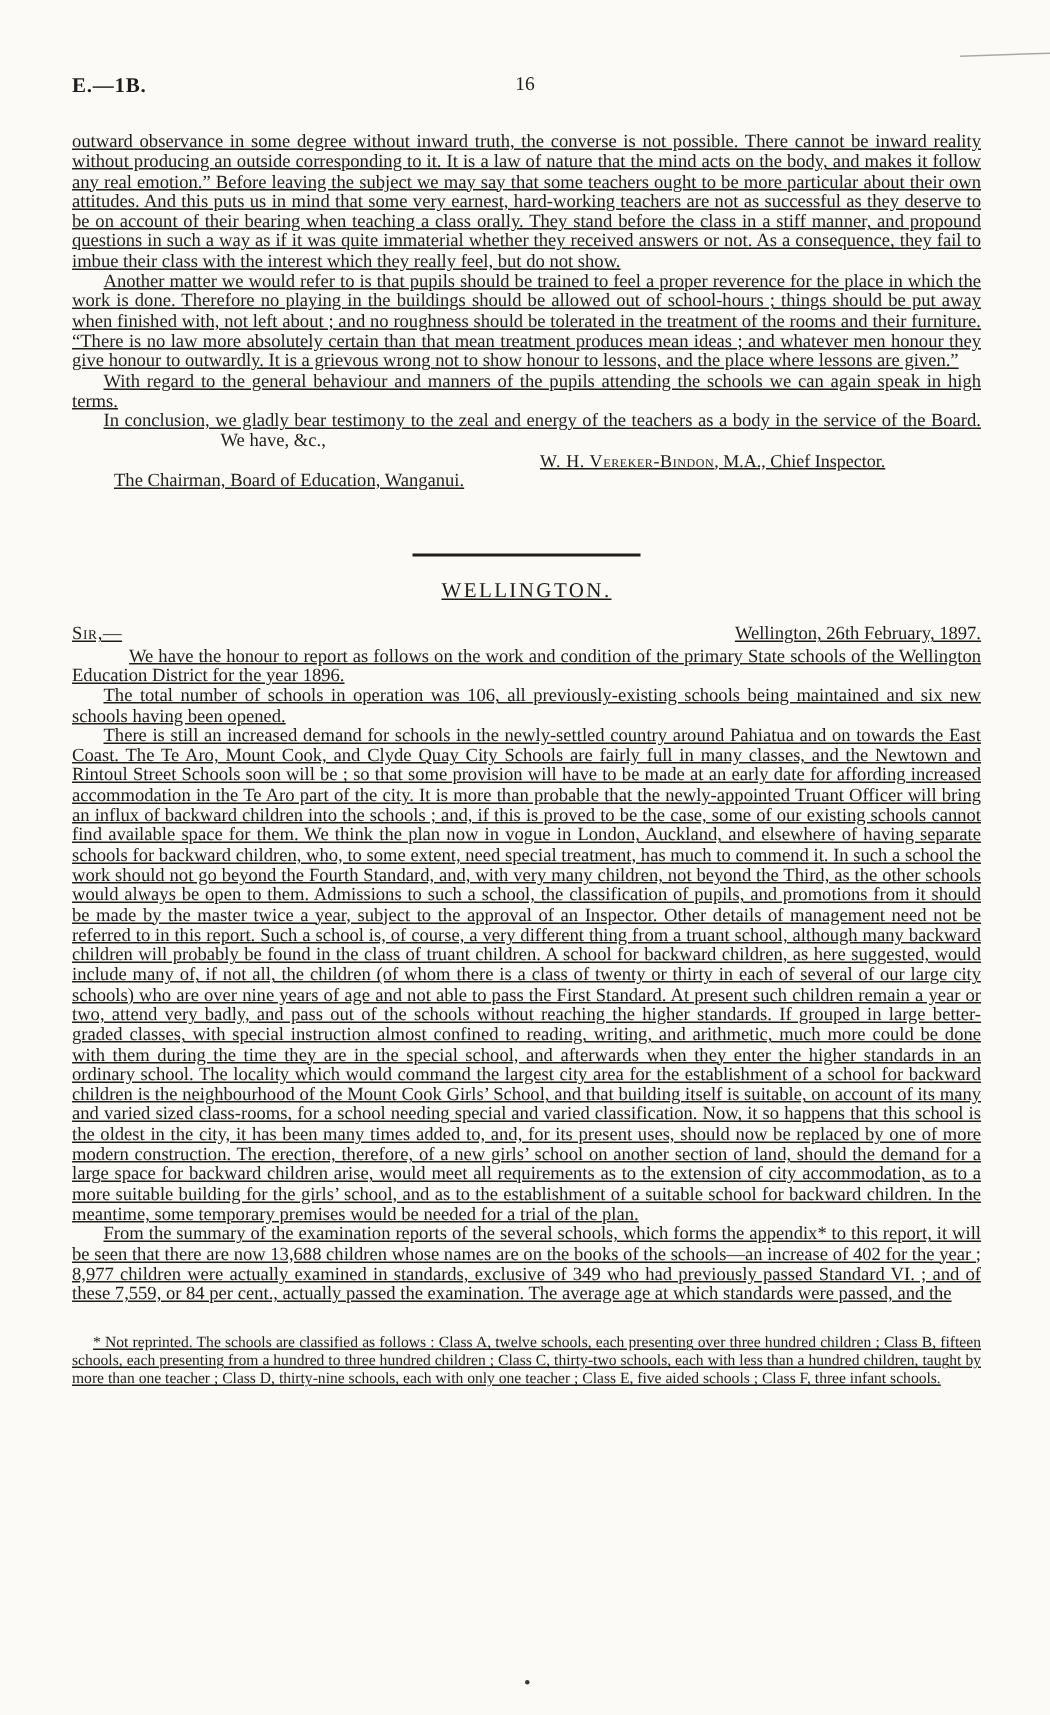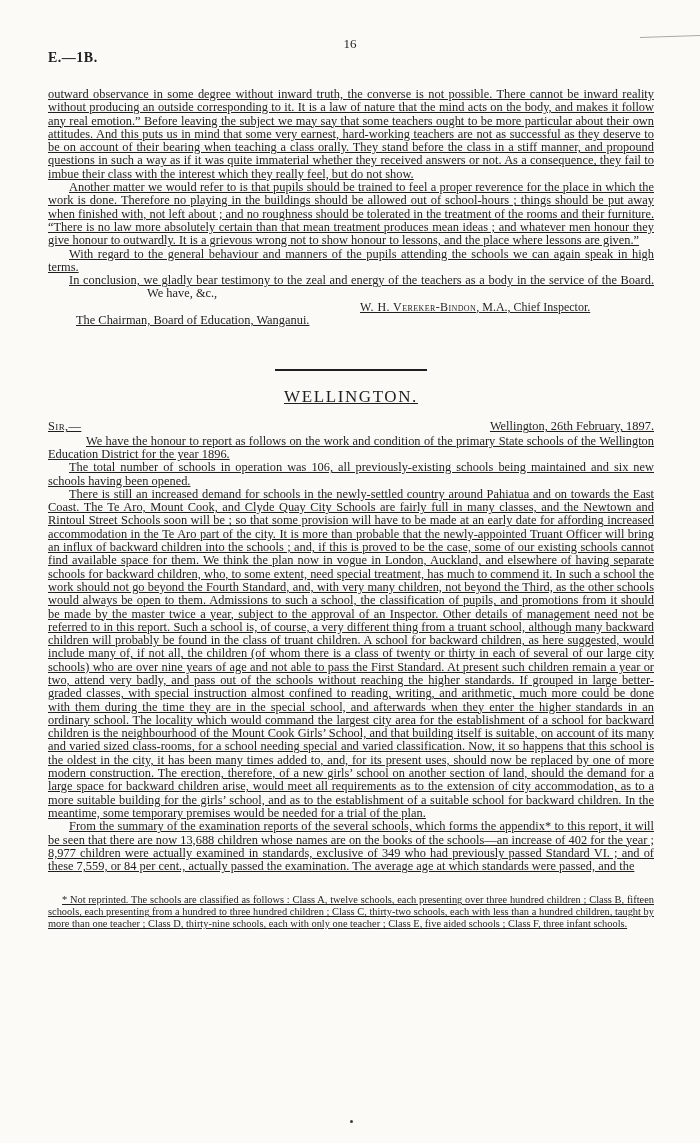--- a/index.html
+++ b/index.html
@@ -16,21 +16,21 @@
     padding: 88px 46px 0 48px;
     position: relative;
     text-decoration: underline;
   }
   .page-header { position: absolute; top: 0; left: 0; right: 0; height: 70px; }
   .doc-ref {
     position: absolute; top: 50px; left: 48px;
     font-weight: bold; font-size: 14px; letter-spacing: 0.5px;
   }
   .page-num {
-    position: absolute; top: 36px; left: 0; right: 0;
+    position: absolute; top: 48px; left: 0; right: 0;
     text-align: center; font-size: 13px;
   }
   .artifact-line {
     position: absolute; top: 36px; right: 0; width: 60px; height: 1px;
     background: #a9a9a4; transform: rotate(-2deg);
   }
   .body-para {
     font-size: 12.4px; line-height: 13.3px;
     text-align: justify;
   }
@@ -39,21 +39,21 @@
   .smallcaps { font-variant: small-caps; letter-spacing: 0.4px; }
   .we-have { display: inline-block; margin-left: 78px; }
   .signature-block { margin-left: 312px; }
   .signature { font-size: 12px; line-height: 13.3px; text-align: left; }
   .addressee { font-size: 12.4px; line-height: 13.3px; text-indent: 28px; }
   .section-divider {
     width: 152px; height: 2px; background: #1e1e1e;
     margin: 42px auto 16px auto;
   }
   .section-heading {
-    text-align: center; font-size: 17px; font-weight: normal;
+    text-align: center; font-size: 14px; font-weight: normal;
     letter-spacing: 1.6px; margin-bottom: 13px;
   }
   .salutation-row {
     display: flex; justify-content: space-between; align-items: baseline;
     font-size: 12.4px; line-height: 13.3px; margin-bottom: 1px;
   }
   .footnote {
     margin-top: 21px;
     font-size: 10.4px; line-height: 11.9px;
     text-align: justify; text-indent: 14px;

